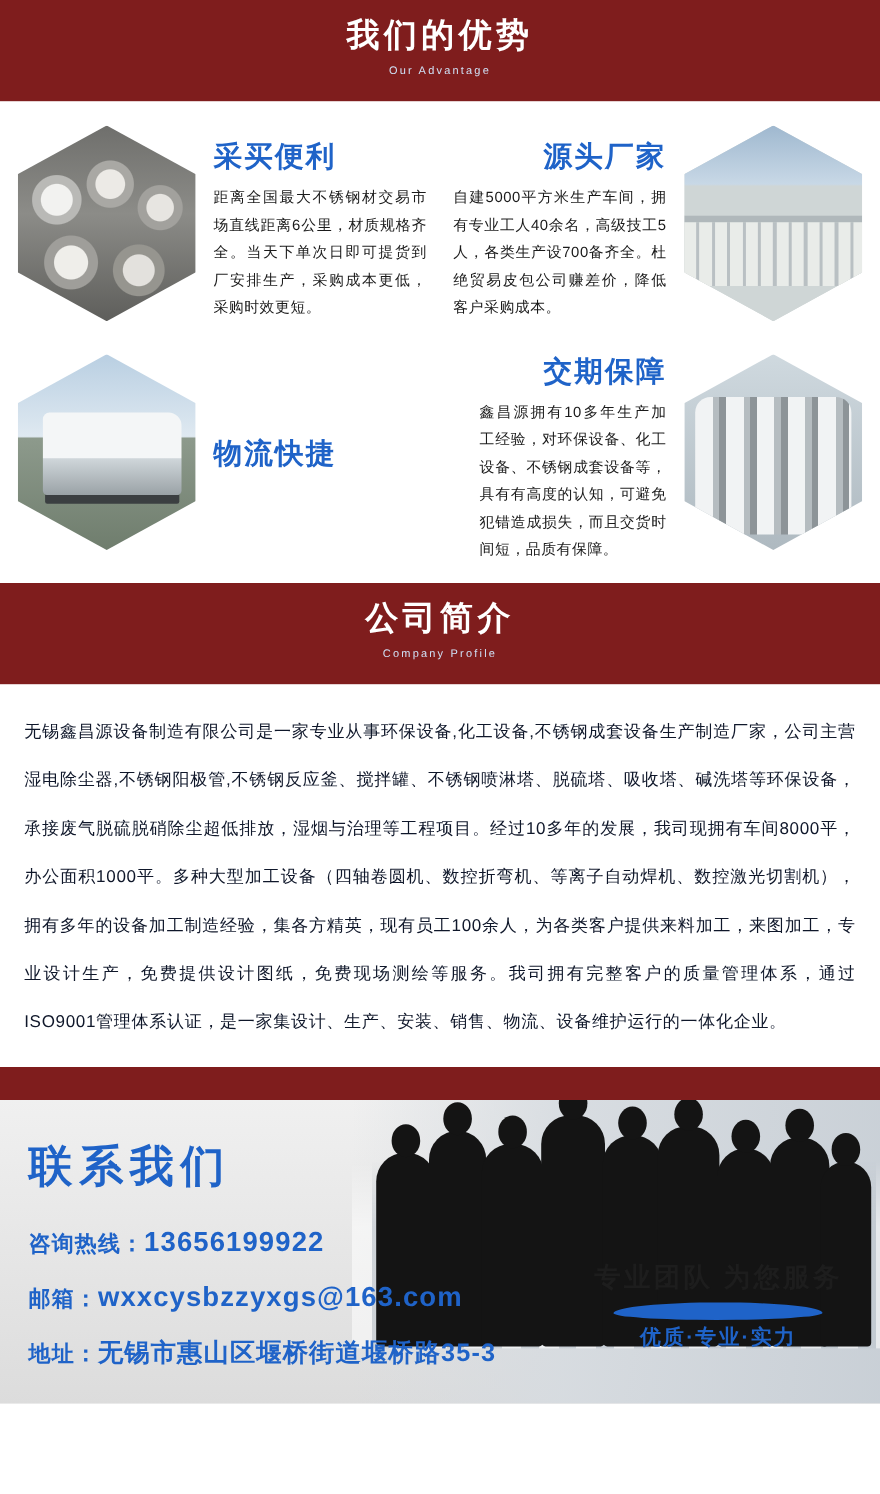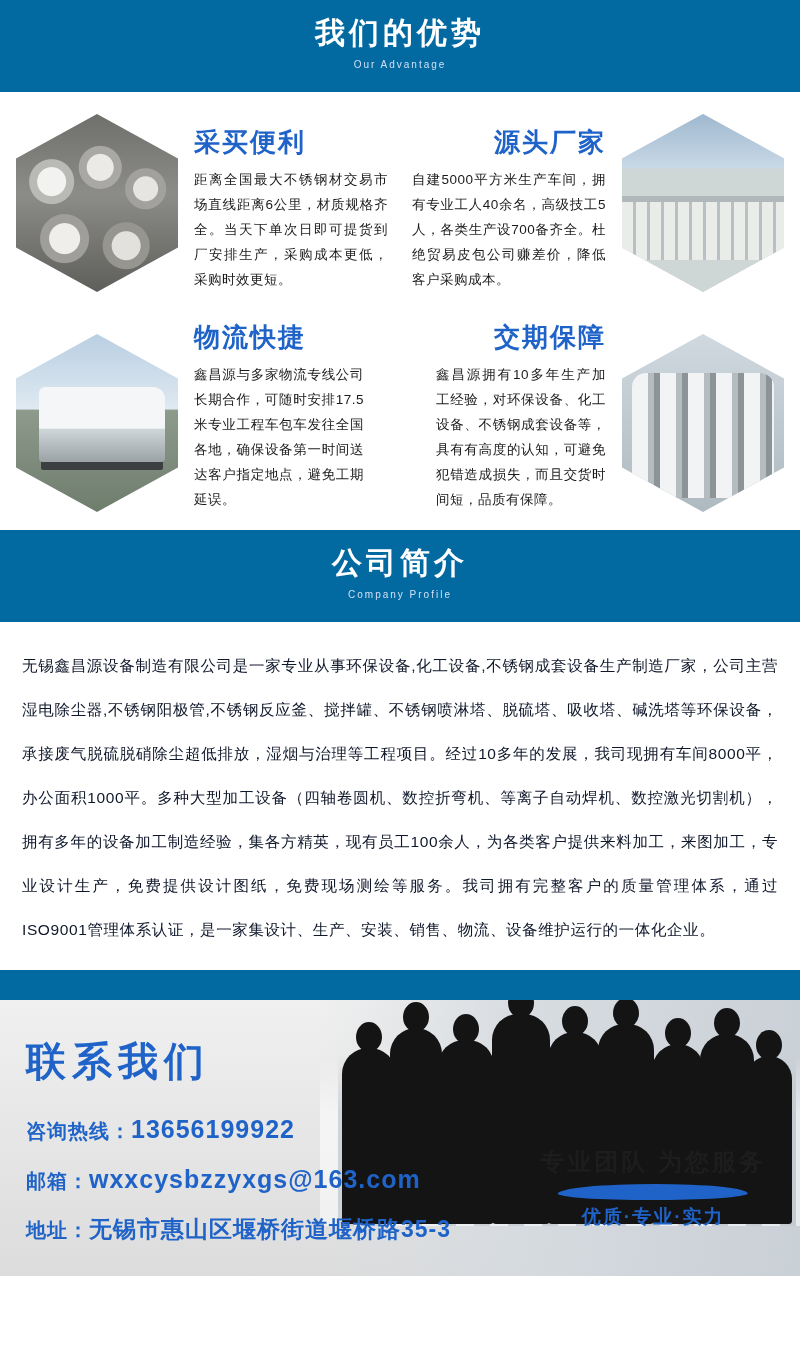--- a/index.html
+++ b/index.html
@@ -5,21 +5,21 @@
   * { box-sizing: border-box; margin: 0; padding: 0; }
   html, body {
     width: 800px;
     background: #ffffff;
     font-family: "Liberation Sans", sans-serif;
   }
   body { width: 800px; height: 1358px; overflow: hidden; }
 
   
   .banner {
-    background: #0369a1;
+    background: #7f1d1d;
     width: 100%;
     text-align: center;
     padding: 14px 0 16px 0;
   }
   .banner .cn {
     color: #ffffff;
     font-size: 30px;
     font-weight: bold;
     letter-spacing: 4px;
     line-height: 38px;
@@ -38,21 +38,21 @@
   }
   .adv-row {
     display: flex;
     width: 100%;
   }
   .adv-row + .adv-row { margin-top: 18px; gap: 48px; }
 
   .adv-cell {
     width: 50%;
     display: flex;
-    align-items: flex-end;
+    align-items: center;
   }
   .adv-cell.rev { flex-direction: row-reverse; }
 
   .hex {
     width: 162px;
     height: 178px;
     flex: 0 0 162px;
     position: relative;
     overflow: hidden;
     -webkit-clip-path: polygon(50% 0%, 100% 25%, 100% 75%, 50% 100%, 0% 75%, 0% 25%);
@@ -271,21 +271,20 @@
     </div>
   </div>
 
   <div class="adv-row">
     <div class="adv-cell">
       <div class="hex">
         <div class="ph ph-truck"></div>
       </div>
       <div class="adv-text">
         <div class="adv-title">物流快捷</div>
-        <div class="adv-desc">鑫昌源与多家物流专线公司长期合作，可随时安排17.5米专业工程车包车发往全国各地，确保设备第一时间送达客户指定地点，避免工期延误。</div>
       </div>
     </div>
 
     <div class="adv-cell rev">
       <div class="hex">
         <div class="ph ph-tanks"></div>
       </div>
       <div class="adv-text">
         <div class="adv-title">交期保障</div>
         <div class="adv-desc">鑫昌源拥有10多年生产加工经验，对环保设备、化工设备、不锈钢成套设备等，具有有高度的认知，可避免犯错造成损失，而且交货时间短，品质有保障。</div>

